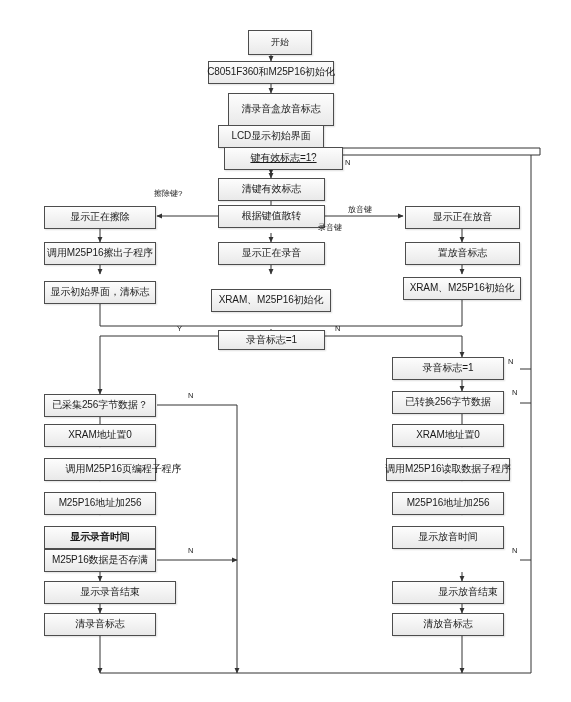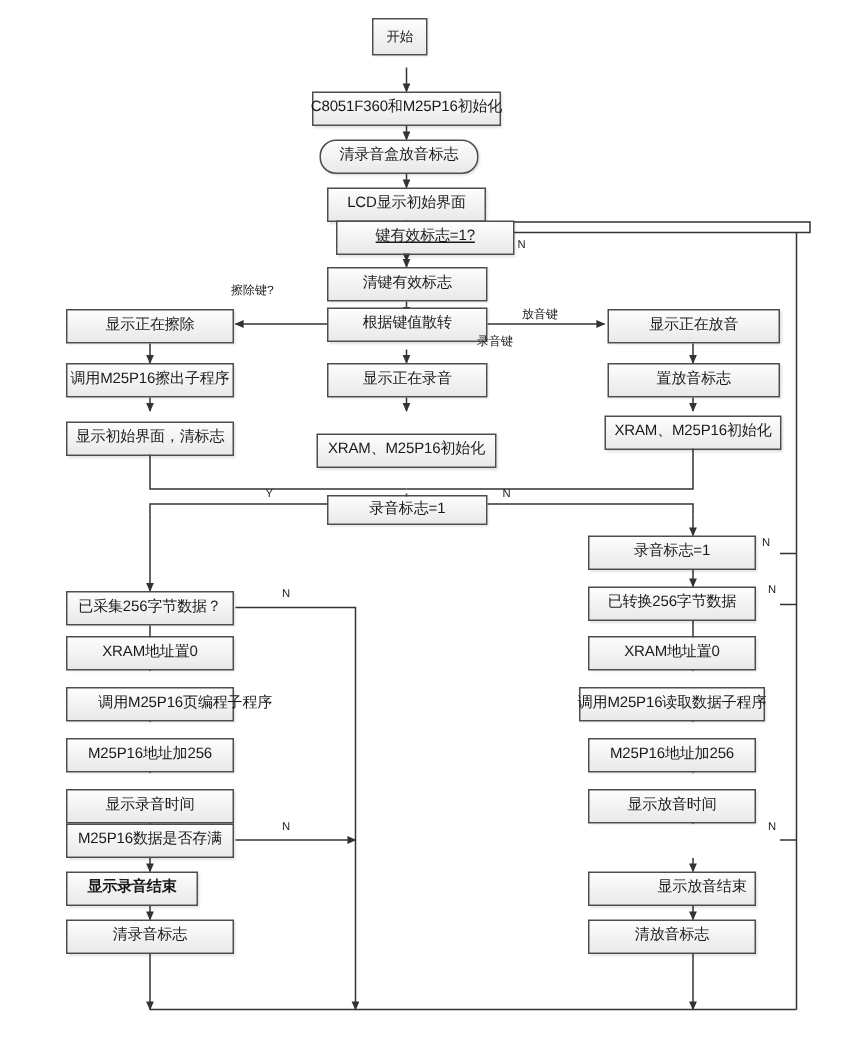--- a/index.html
+++ b/index.html
@@ -130,25 +130,25 @@
       <path d="M520,369 L531,369"></path>
       <path d="M520,403 L531,403"></path>
       <path d="M520,560 L531,560"></path>
       <path d="M531,673 L100,673"></path>
       <path d="M531,155 L531,369"></path>
 
       <path d="M100,673 L100,673"></path>
     </g>
   </svg>
 
-  <div class="node start" style="left:248px; top:12px; width:37px; height:25px;">开始</div>
+  <div class="node start" style="left:248px; top:30px; width:64px; height:25px;">开始</div>
 
   <div class="node" style="left:208px; top:61px; width:126px; height:23px;">C8051F360和M25P16初始化</div>
 
-  <div class="node" style="left:213px; top:93px; width:106px; height:23px;border-radius:11px;">清录音盒放音标志</div>
+  <div class="node" style="left:228px; top:93px; width:106px; height:33px;">清录音盒放音标志</div>
 
   <div class="node" style="left:218px; top:125px; width:106px; height:23px;">LCD显示初始界面</div>
 
   <div class="node" style="left:224px; top:147px; width:119px; height:23px;text-decoration:underline;">键有效标志=1?</div>
 
   <div class="node" style="left:218px; top:178px; width:107px; height:23px;">清键有效标志</div>
 
   <div class="node" style="left:218px; top:205px; width:107px; height:23px;">根据键值散转</div>
 
   <div class="node" style="left:218px; top:242px; width:107px; height:23px;">显示正在录音</div>
@@ -171,25 +171,25 @@
   <div class="node" style="left:403px; top:277px; width:118px; height:23px;">XRAM、M25P16初始化</div>
 
   <div class="node" style="left:44px; top:394px; width:112px; height:23px;">已采集256字节数据？</div>
 
   <div class="node" style="left:44px; top:424px; width:112px; height:23px;">XRAM地址置0</div>
 
   <div class="node" style="left:44px; top:458px; width:112px; height:23px;padding-left:47px;">调用M25P16页编程子程序</div>
 
   <div class="node" style="left:44px; top:492px; width:112px; height:23px;">M25P16地址加256</div>
 
-  <div class="node" style="left:44px; top:526px; width:112px; height:23px;">显示录音时间</div>
+  <div class="node" style="left:44px; top:526px; width:112px; height:23px;font-weight:bold;">显示录音时间</div>
 
   <div class="node" style="left:44px; top:549px; width:112px; height:23px;">M25P16数据是否存满</div>
 
-  <div class="node" style="left:44px; top:581px; width:88px; height:23px;font-weight:bold;">显示录音结束</div>
+  <div class="node" style="left:44px; top:581px; width:132px; height:23px;">显示录音结束</div>
 
   <div class="node" style="left:44px; top:613px; width:112px; height:23px;">清录音标志</div>
 
   <div class="node" style="left:392px; top:357px; width:112px; height:23px;">录音标志=1</div>
 
   <div class="node" style="left:392px; top:391px; width:112px; height:23px;">已转换256字节数据</div>
 
   <div class="node" style="left:392px; top:424px; width:112px; height:23px;">XRAM地址置0</div>
 
   <div class="node" style="left:386px; top:458px; width:124px; height:23px;">调用M25P16读取数据子程序</div>

